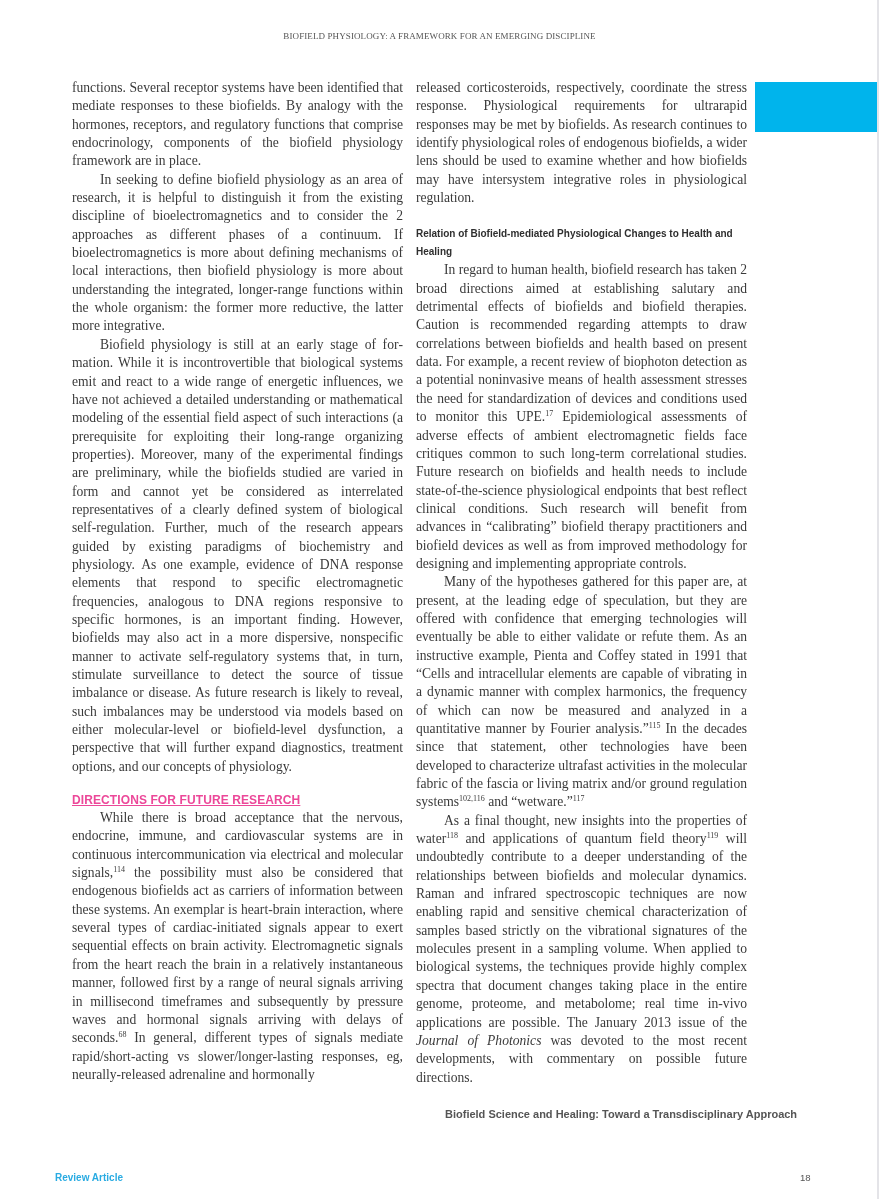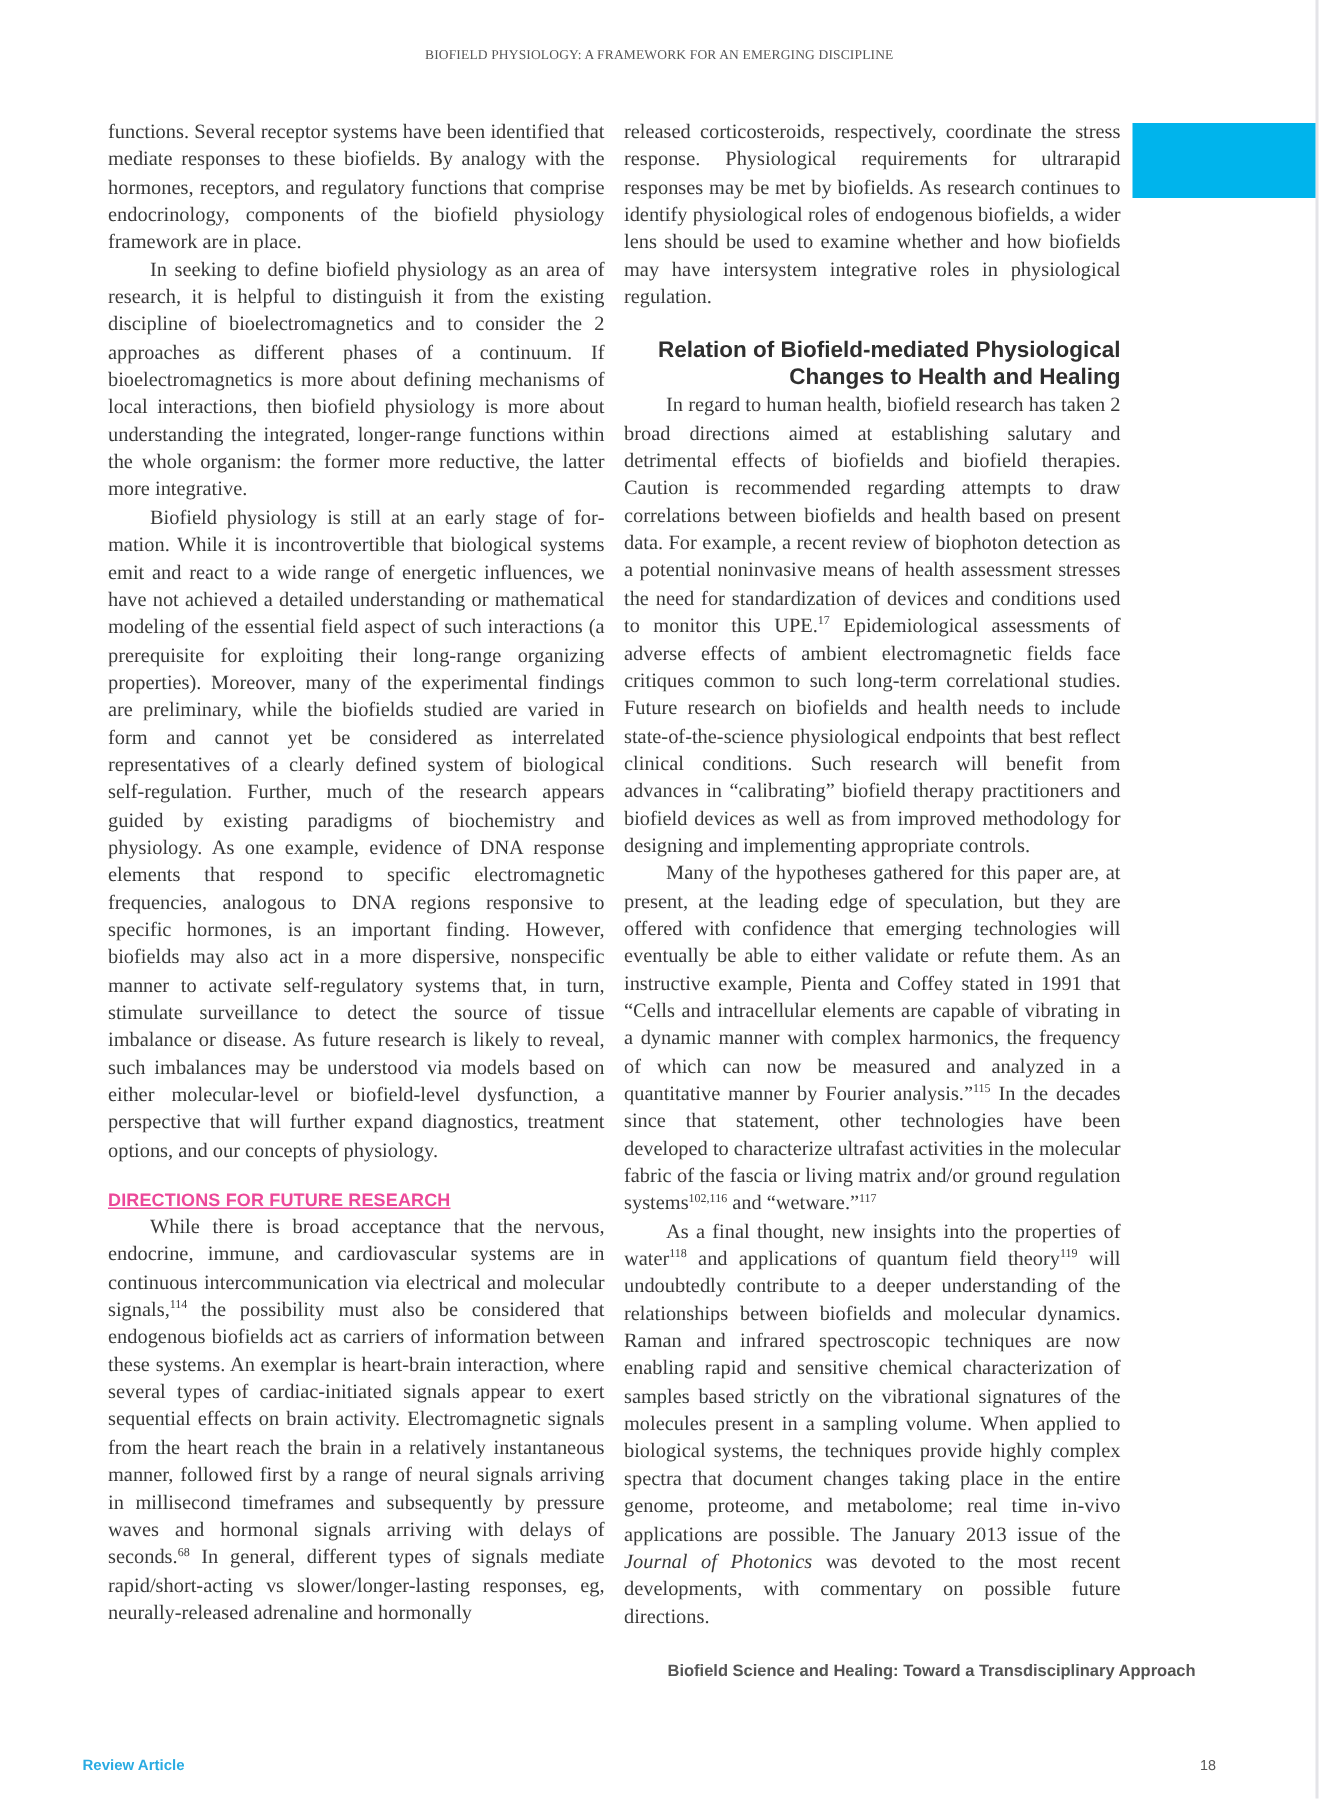--- a/index.html
+++ b/index.html
@@ -25,21 +25,21 @@
   .col-left { left: 72px; }
   .col-right { left: 416px; }
   .col p { margin: 0; }
   .col p.indent { text-indent: 28px; }
   .section-heading {
     font-family: "Liberation Sans", "DejaVu Sans", sans-serif; font-weight: bold;
     font-size: 12px; color: #ec4899; margin: 16px 0 0 0; line-height: 17px; letter-spacing: 0.1px; text-decoration: underline;
   }
   .sub-heading {
     font-family: "Liberation Sans", "DejaVu Sans", sans-serif; font-weight: bold;
-    font-size: 15px; color: #2f2f2f; line-height: 18px; margin: 0; text-align: right;
+    font-size: 10px; color: #2f2f2f; line-height: 18px; margin: 0; text-align: left;
   }
   .sub-heading.spaced { margin-top: 18px; }
   sup { font-size: 8px; line-height: 0; vertical-align: 5px; }
   .footer-left {
     position: absolute; top: 1172px; left: 55px;
     font-family: "Liberation Sans", "DejaVu Sans", sans-serif; font-weight: bold; font-size: 10px; color: #29abe2;
   }
   .footer-right {
     position: absolute; top: 1108px; left: 445px;
     font-family: "Liberation Sans", "DejaVu Sans", sans-serif; font-size: 11px; color: #555; font-weight: bold;

